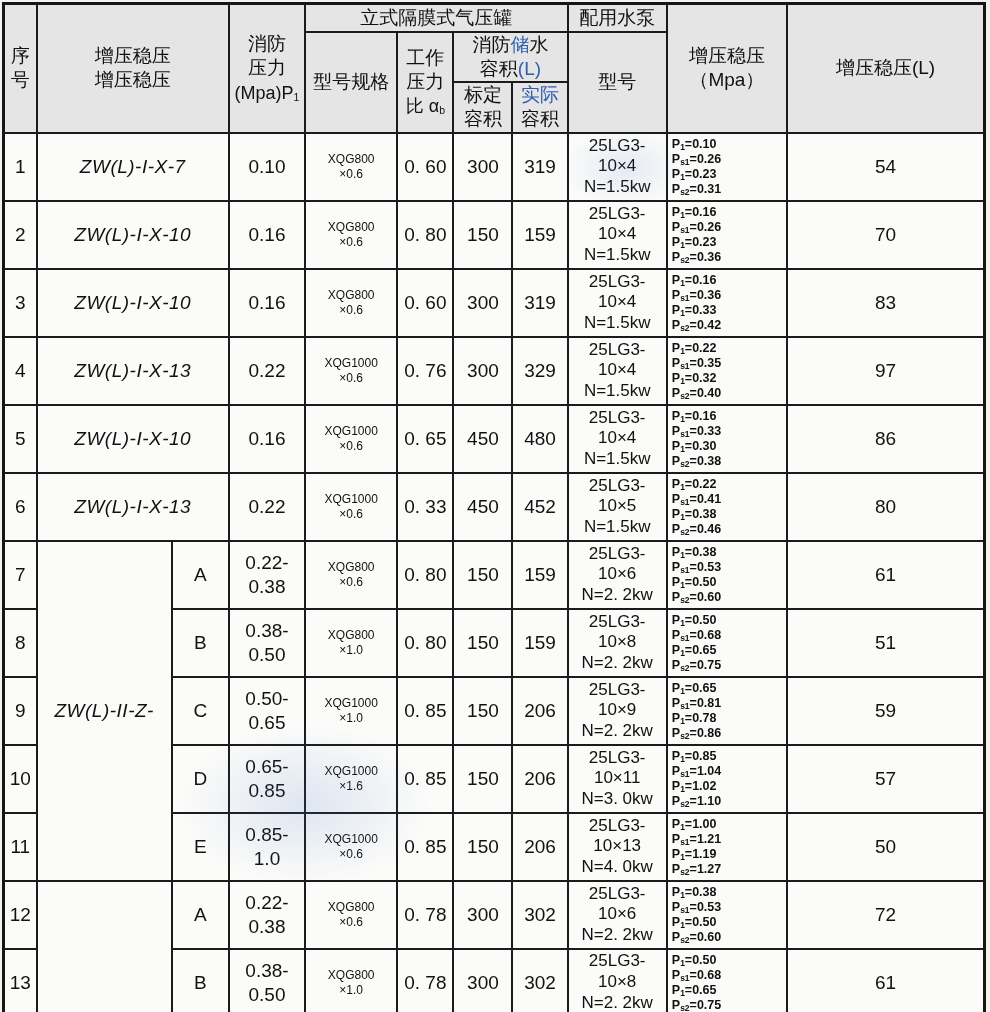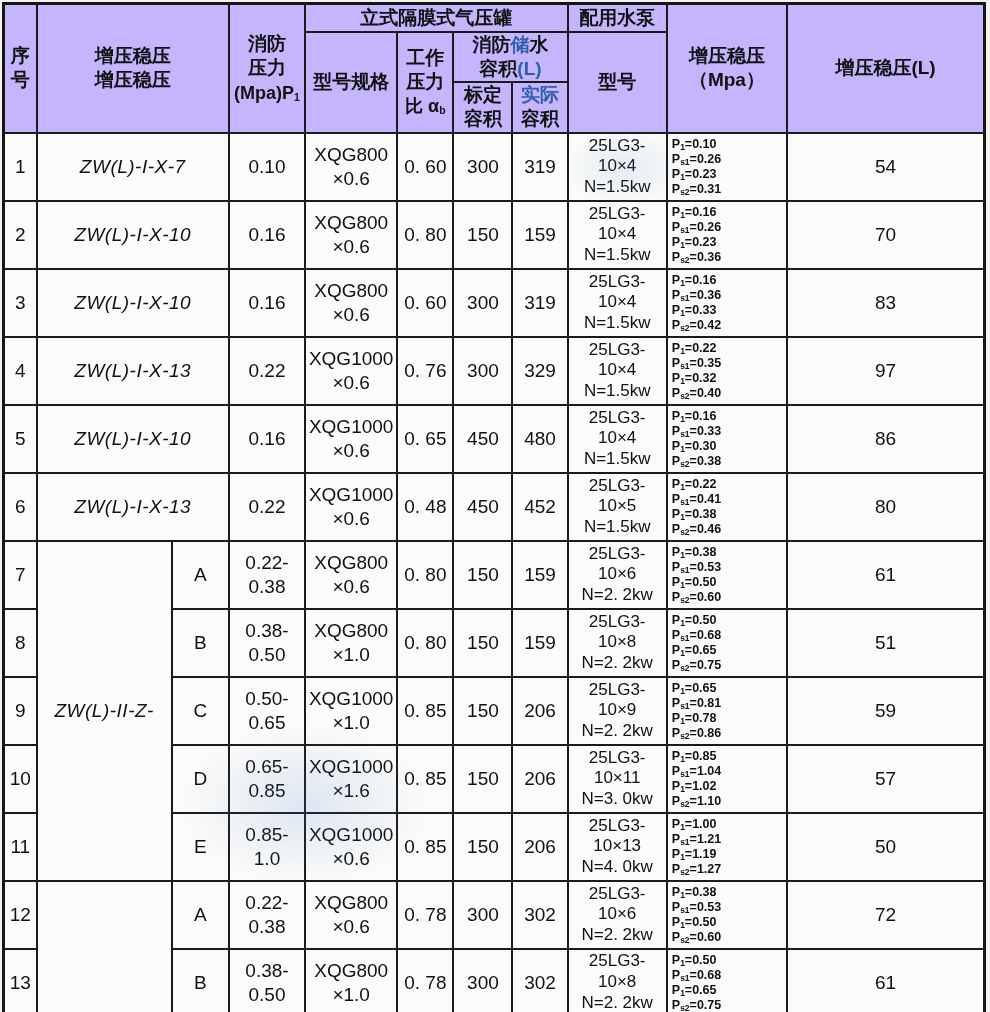--- a/index.html
+++ b/index.html
@@ -20,29 +20,29 @@
     background:#fbfbf9;
     border:3px solid #161616;
   }
   th,td{
     border:2px solid #1b1b1b;
     padding:0;
     text-align:center;
     vertical-align:middle;
     overflow:hidden;
   }
-  thead th{font-weight:bold;font-size:19px;line-height:1.28;background:#c4b5fd;}
+  thead th{font-weight:normal;font-size:19px;line-height:1.28;background:#e5e5e5;}
   .h-small{font-size:18px;}
   sub{font-size:0.58em;vertical-align:-0.18em;}
   .blue{color:#2f5fae;}
   .c-serial{font-size:19px;}
   .c-model{font-size:19px;letter-spacing:0.5px;font-style:italic;}
   .c-letter{font-size:19px;}
   .c-num{font-size:19px;line-height:1.25;}
-  .c-tank{font-size:19px;line-height:1.25;}
+  .c-tank{font-size:12px;line-height:1.25;}
   .c-pump{font-size:17px;line-height:1.22;}
   .c-press{
     font-size:12.5px;font-weight:bold;line-height:1.2;
     text-align:left;padding-left:4px;
   }
   .c-press sub{font-size:8.5px;}
   tbody tr{height:68px;}
   tr.hr1{height:28px;} tr.hr2{height:50px;} tr.hr3{height:50px;}
   
   .wm{position:absolute;border-radius:50%;pointer-events:none;}
@@ -172,21 +172,21 @@
           <td class="c-num">480</td>
           <td class="c-pump">25LG3-<br>10×4<br>N=1.5kw</td>
           <td class="c-press">P<sub>1</sub>=0.16<br>P<sub>s1</sub>=0.33<br>P<sub>1</sub>=0.30<br>P<sub>s2</sub>=0.38</td>
           <td class="c-num">86</td>
         </tr>
         <tr>
           <td class="c-serial">6</td>
           <td class="c-model" colspan="2">ZW(L)-I-X-13</td>
           <td class="c-num">0.22</td>
           <td class="c-tank">XQG1000<br>×0.6</td>
-          <td class="c-num">0. 48</td>
+          <td class="c-num">0. 33</td>
           <td class="c-num">450</td>
           <td class="c-num">452</td>
           <td class="c-pump">25LG3-<br>10×5<br>N=1.5kw</td>
           <td class="c-press">P<sub>1</sub>=0.22<br>P<sub>s1</sub>=0.41<br>P<sub>1</sub>=0.38<br>P<sub>s2</sub>=0.46</td>
           <td class="c-num">80</td>
         </tr>
         <tr>
           <td class="c-serial">7</td>
           <td class="c-model" rowspan="5">ZW(L)-II-Z-</td>
           <td class="c-letter">A</td>

